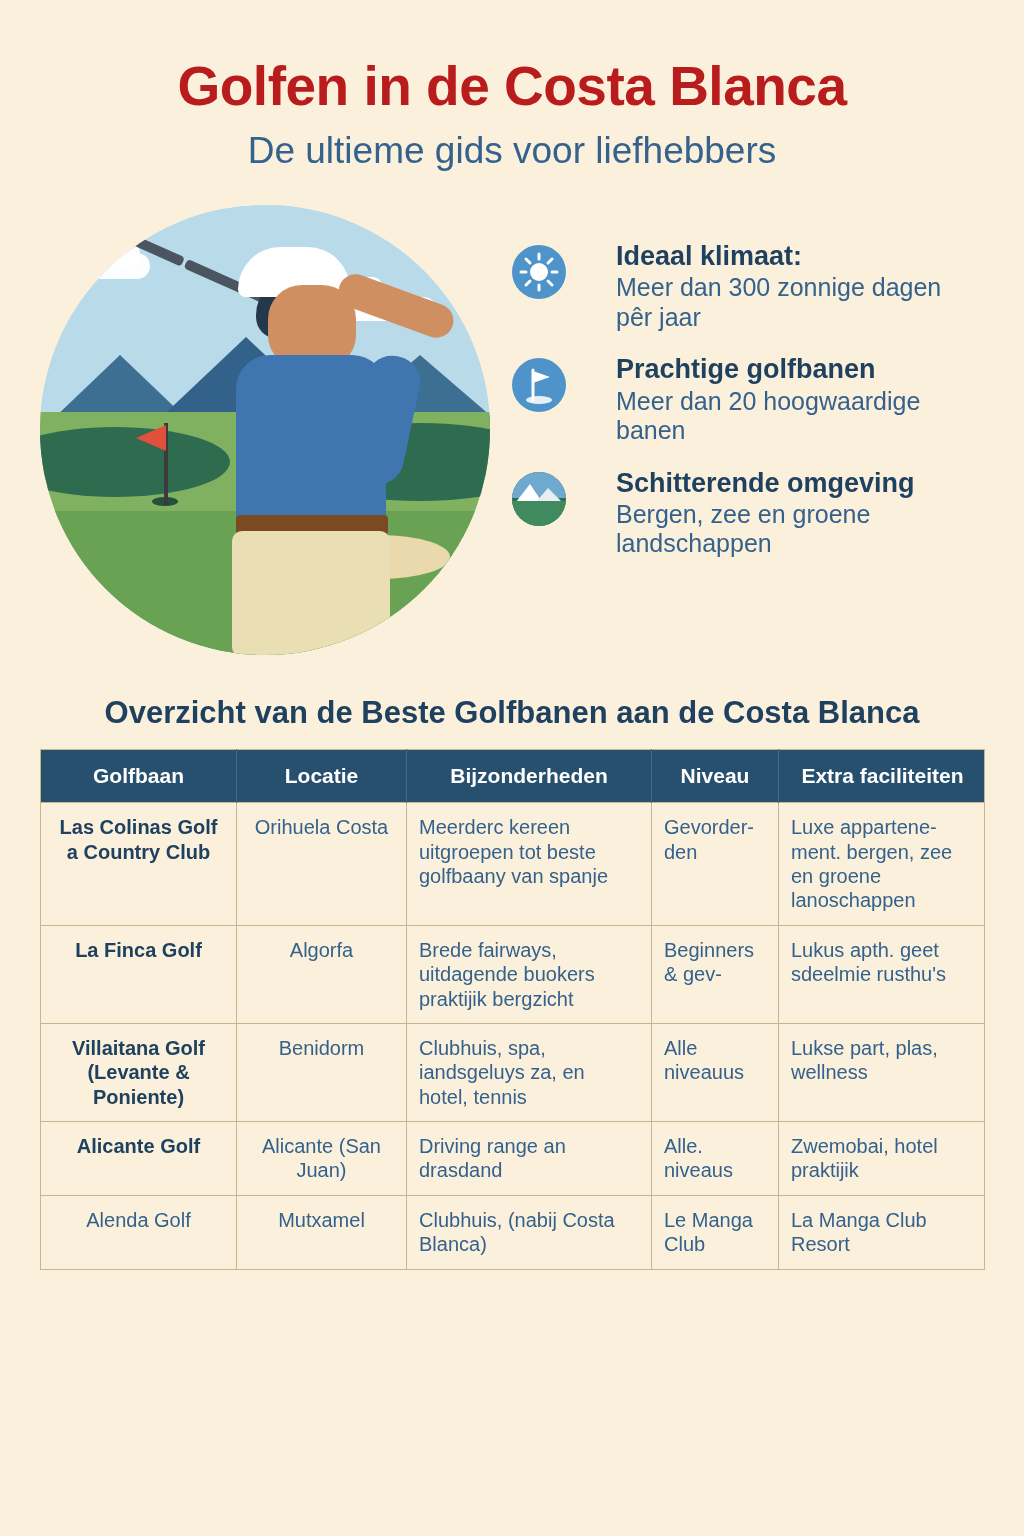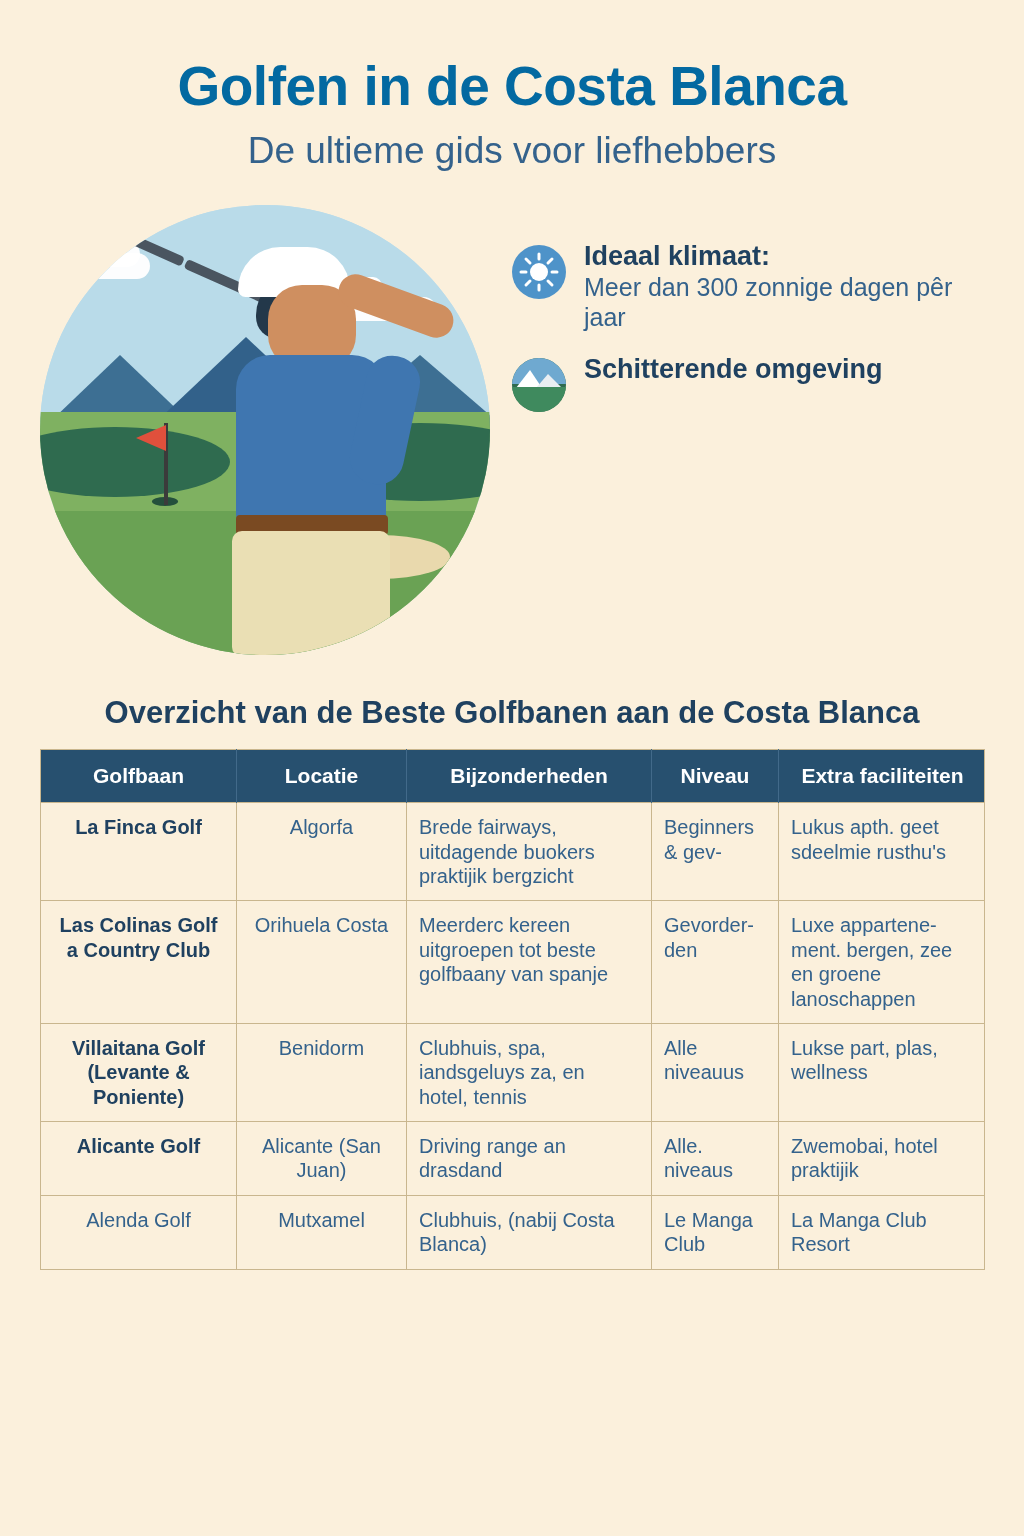--- a/index.html
+++ b/index.html
@@ -24,21 +24,21 @@
   }
 
   
   .header {
     text-align: center;
     padding-top: 56px;
   }
   .title {
     font-size: 55px;
     font-weight: bold;
-    color: #0369a1;
+    color: #b91c1c;
     letter-spacing: -0.5px;
     line-height: 1.1;
   }
   .subtitle {
     font-size: 37px;
     color: #34628c;
     margin-top: 14px;
     line-height: 1.1;
   }
 
@@ -70,20 +70,21 @@
     flex: 0 0 54px;
     border-radius: 50%;
     background: #4e93c9;
     margin-right: 18px;
     margin-top: 4px;
     position: relative;
     overflow: hidden;
   }
   .feature-text {
     flex: 1;
+    margin-left: 32px;
   }
   .feature-title {
     font-size: 27px;
     font-weight: bold;
     color: #1f4160;
     line-height: 1.12;
   }
   .feature-desc {
     font-size: 25px;
     color: #34628c;
@@ -243,32 +244,46 @@
               <line x1="18" y1="36" x2="14" y2="40"></line>
             </g>
           </svg>
         </div>
         <div class="feature-text">
           <div class="feature-title">Ideaal klimaat:</div>
           <div class="feature-desc">Meer dan 300 zonnige dagen pêr jaar</div>
         </div>
       </div>
 
+      <div class="feature">
+        <div class="feature-icon">
+          <svg class="icon-svg" width="54" height="54" viewBox="0 0 54 54">
+            <line x1="21" y1="12" x2="21" y2="42" stroke="#ffffff" stroke-width="3" stroke-linecap="round"></line>
+            <path d="M21 13 L38 19 L21 25 Z" fill="#ffffff"></path>
+            <ellipse cx="27" cy="42" rx="13" ry="4" fill="#ffffff" opacity="0.85"></ellipse>
+          </svg>
+        </div>
+        <div class="feature-text">
+          <div class="feature-title">Prachtige golfbanen</div>
+          <div class="feature-desc">Meer dan 20 hoogwaardige banen</div>
+        </div>
+      </div>
 
       <div class="feature">
         <div class="feature-icon" style="background:#2f6b4f;">
           <svg class="icon-svg" width="54" height="54" viewBox="0 0 54 54">
             <rect x="0" y="0" width="54" height="26" fill="#6fa9d0"></rect>
             <path d="M4 30 L18 12 L30 30 Z" fill="#ffffff"></path>
             <path d="M24 30 L36 16 L50 30 Z" fill="#e9eef2"></path>
             <rect x="0" y="29" width="54" height="25" fill="#3f8a5e"></rect>
           </svg>
         </div>
         <div class="feature-text">
           <div class="feature-title">Schitterende omgeving</div>
+          <div class="feature-desc">Bergen, zee en groene landschappen</div>
         </div>
       </div>
 
     </div>
   </div>
 
   <div class="table-heading">Overzicht van de Beste Golfbanen aan de Costa Blanca</div>
 
   <table class="golf-table">
     <colgroup>
@@ -282,34 +297,34 @@
       <tr>
         <th>Golfbaan</th>
         <th>Locatie</th>
         <th>Bijzonderheden</th>
         <th>Niveau</th>
         <th>Extra faciliteiten</th>
       </tr>
     </thead>
     <tbody>
       <tr>
+        <td class="col-name">Las Colinas Golf a Country Club</td>
+        <td class="col-loc">Orihuela Costa</td>
+        <td>Meerderc kereen uitgroepen tot beste golfbaany van spanje</td>
+        <td>Gevorder-den</td>
+        <td>Luxe appartene-ment. bergen, zee en groene lanoschappen</td>
+      </tr>
+      <tr>
         <td class="col-name">La Finca Golf</td>
         <td class="col-loc">Algorfa</td>
         <td>Brede fairways, uitdagende buokers praktijik bergzicht</td>
         <td>Beginners &amp; gev-</td>
         <td>Lukus apth. geet sdeelmie rusthu's</td>
       </tr>
       <tr>
-        <td class="col-name">Las Colinas Golf a Country Club</td>
-        <td class="col-loc">Orihuela Costa</td>
-        <td>Meerderc kereen uitgroepen tot beste golfbaany van spanje</td>
-        <td>Gevorder-den</td>
-        <td>Luxe appartene-ment. bergen, zee en groene lanoschappen</td>
-      </tr>
-      <tr>
         <td class="col-name">Villaitana Golf (Levante &amp; Poniente)</td>
         <td class="col-loc">Benidorm</td>
         <td>Clubhuis, spa, iandsgeluys za, en hotel, tennis</td>
         <td>Alle niveauus</td>
         <td>Lukse part, plas, wellness</td>
       </tr>
       <tr>
         <td class="col-name">Alicante Golf</td>
         <td class="col-loc">Alicante (San Juan)</td>
         <td>Driving range an drasdand</td>

